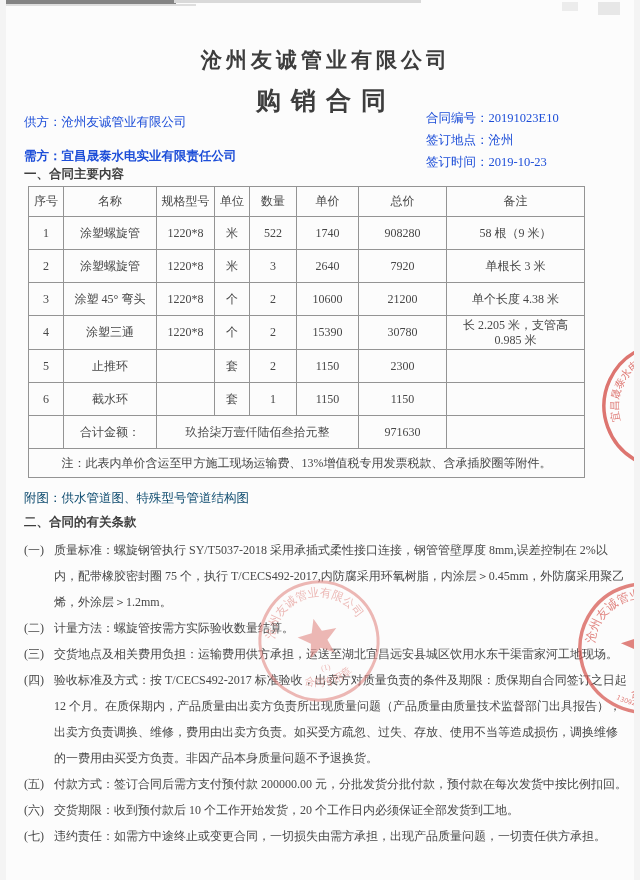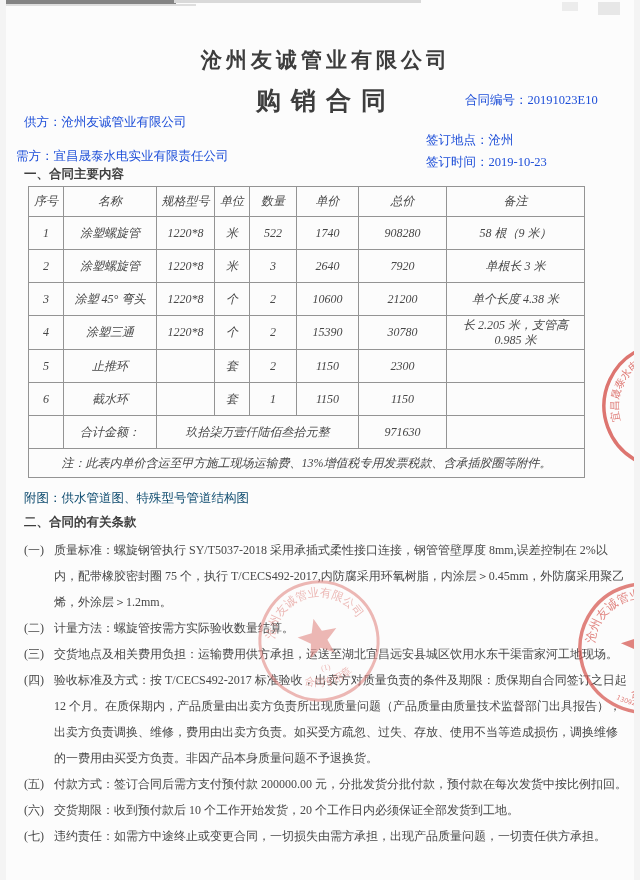--- a/index.html
+++ b/index.html
@@ -7,21 +7,21 @@
     position:relative;width:628px;height:880px;margin:0 auto;
     background:#fcfcfc;overflow:hidden;
     font-family:"Liberation Serif","DejaVu Serif",serif;
     color:#454545;
   }
   .abs{position:absolute;}
   .doc-company{top:46px;left:0;width:640px;text-align:center;font-size:21px;font-weight:600;letter-spacing:4px;color:#3d3d3d;}
   .doc-title{top:84px;left:0;width:640px;text-align:center;font-size:25px;font-weight:600;letter-spacing:10px;color:#3d3d3d;}
   .meta{font-size:12.5px;color:#1d4ed8;white-space:nowrap;}
   .heading{font-size:12.5px;font-weight:bold;color:#3f3f3f;}
-  table.main{border-collapse:collapse;table-layout:fixed;width:556px;background:transparent;font-style:italic;}
+  table.main{border-collapse:collapse;table-layout:fixed;width:556px;background:transparent;}
   table.main td,table.main th{
     border:1px solid #949494;text-align:center;vertical-align:middle;
     font-size:12px;font-weight:normal;color:#474747;padding:1px 3px;line-height:1.25;
   }
   tr.hdr{height:30px;} tr.r{height:33px;} tr.r4{height:34px;} tr.tot{height:33px;} tr.note{height:29px;}
   td.note-cell{text-align:left;padding-left:5px;font-size:12px;margin-top:40px;}
   .attach{font-size:12.5px;color:#0c4a6e;}
   .clauses{width:604px;font-size:12px;line-height:26px;color:#474747;}
   .clause{display:flex;}
   .clause .lbl{width:30px;flex:0 0 30px;}
@@ -43,24 +43,24 @@
   <div class="abs artifact" style="left:556px;top:2px;width:16px;height:9px;background:#ececec;"></div>
   <div class="abs artifact" style="left:592px;top:2px;width:22px;height:13px;background:#e7e7e7;"></div>
   <div class="abs artifact" style="left:631px;top:0;width:2px;height:26px;background:#cfcfcf;"></div>
 
   <div class="abs doc-company">沧州友诚管业有限公司</div>
   <div class="abs doc-title">购销合同</div>
 
   <div class="abs meta" style="left:18px;top:114px;">
     <span>供方：</span><span>沧州友诚管业有限公司</span>
   </div>
-  <div class="abs meta" style="left:10px;top:148px;">
+  <div class="abs meta" style="left:18px;top:148px;font-weight:bold;">
     <span>需方：</span><span>宜昌晟泰水电实业有限责任公司</span>
   </div>
-  <div class="abs meta" style="left:420px;top:92px;margin-left:39px;">
+  <div class="abs meta" style="left:420px;top:110px;">
     <span>合同编号：</span><span>20191023E10</span>
   </div>
   <div class="abs meta" style="left:420px;top:132px;">
     <span>签订地点：</span><span>沧州</span>
   </div>
   <div class="abs meta" style="left:420px;top:154px;">
     <span>签订时间：</span><span>2019-10-23</span>
   </div>
 
   <div class="abs heading" style="left:18px;top:166px;">一、合同主要内容</div>

